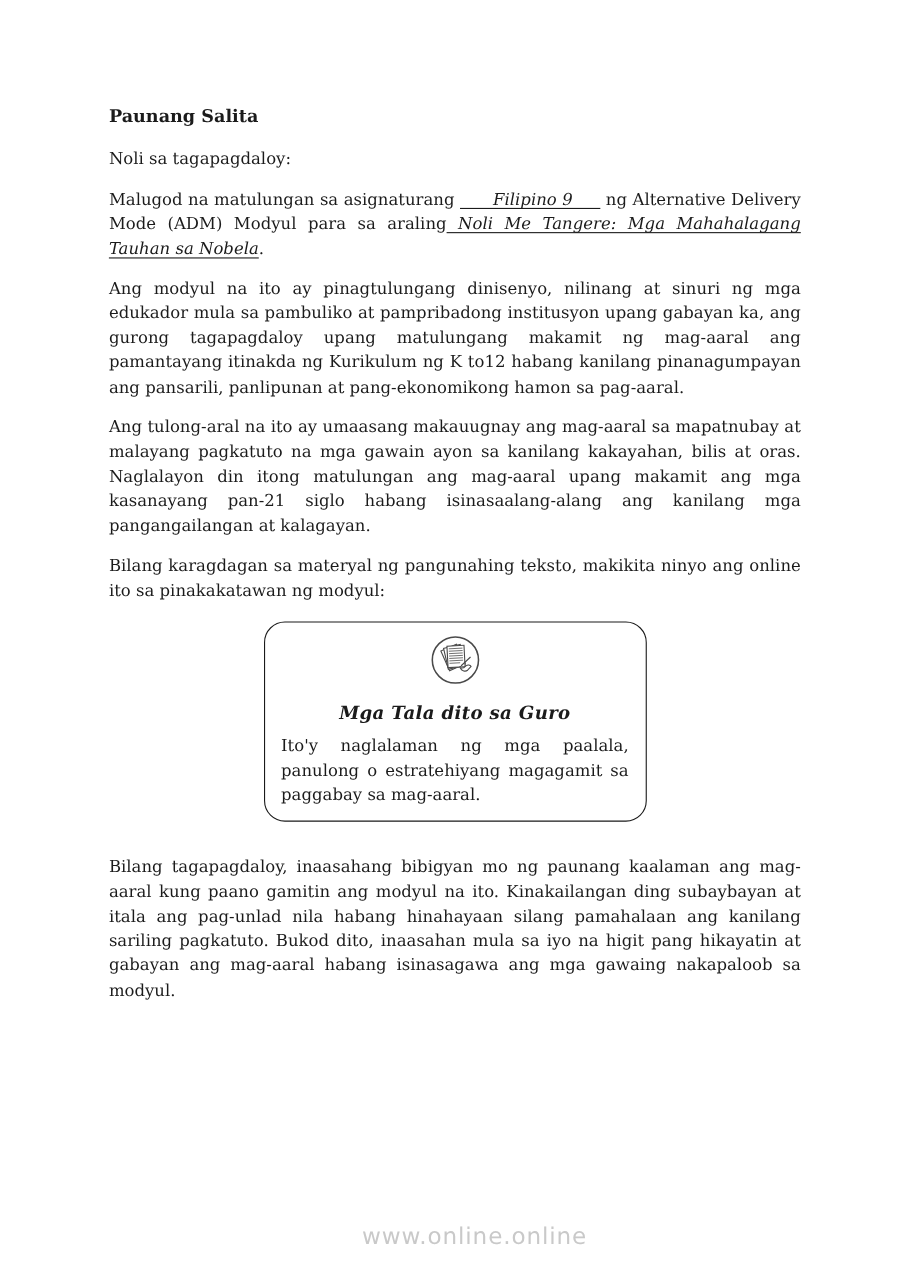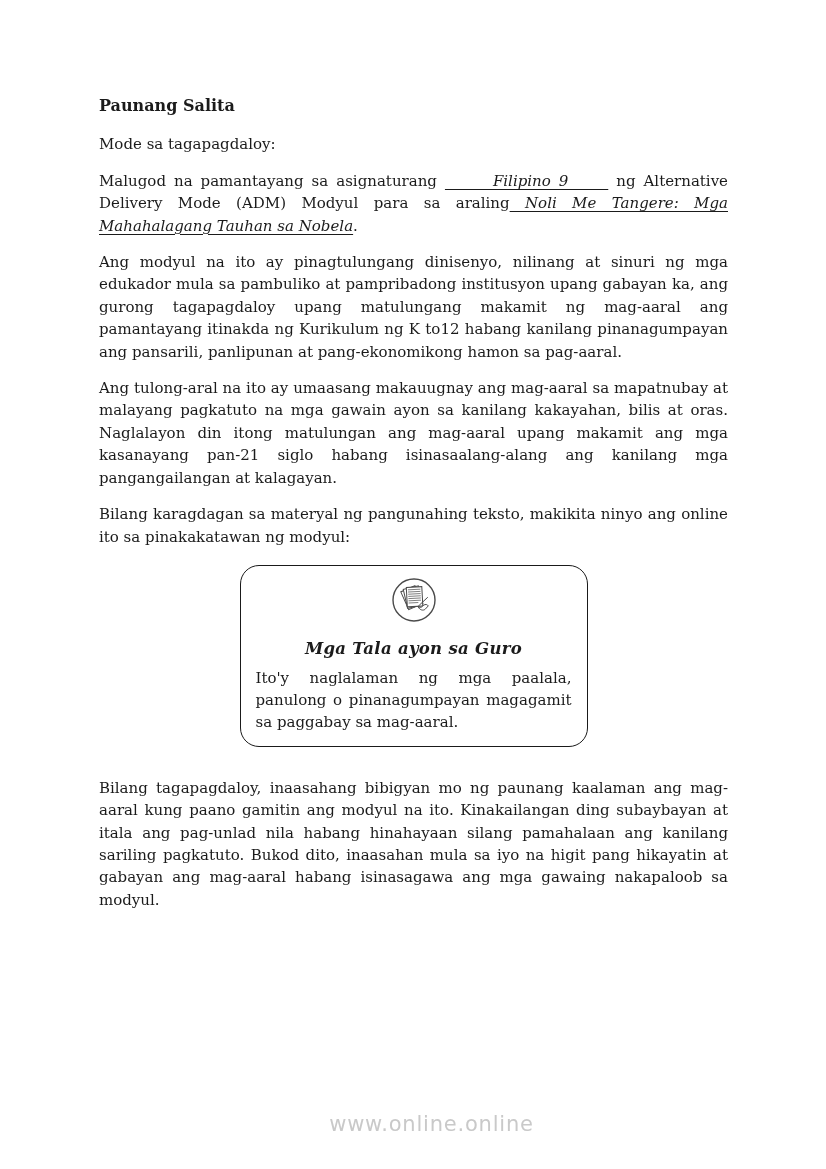--- a/index.html
+++ b/index.html
@@ -93,23 +93,23 @@
   }
 </style>
 </head>
 <body>
 
 <div class="page">
   <div class="content">
 
     <h1 class="heading">Paunang Salita</h1>
 
-    <p class="salutation">Mode sa tagapagdaloy:</p>
+    <p class="salutation">Noli sa tagapagdaloy:</p>
 
-    <p class="para"><span>Malugod na pamantayang sa asignaturang </span><span class="u">&nbsp;&nbsp;&nbsp;&nbsp;&nbsp;&nbsp;Filipino 9&nbsp;&nbsp;&nbsp;&nbsp;&nbsp;</span><span> ng Alternative Delivery Mode (ADM) Modyul para sa araling</span><span class="u">&nbsp;Noli Me Tangere: Mga Mahahalagang Tauhan sa Nobela</span><span>.</span></p>
+    <p class="para"><span>Malugod na matulungan sa asignaturang </span><span class="u">&nbsp;&nbsp;&nbsp;&nbsp;&nbsp;&nbsp;Filipino 9&nbsp;&nbsp;&nbsp;&nbsp;&nbsp;</span><span> ng Alternative Delivery Mode (ADM) Modyul para sa araling</span><span class="u">&nbsp;Noli Me Tangere: Mga Mahahalagang Tauhan sa Nobela</span><span>.</span></p>
 
     <p class="para">Ang modyul na ito ay pinagtulungang dinisenyo, nilinang at sinuri ng mga edukador mula sa pambuliko at pampribadong institusyon upang gabayan ka, ang gurong tagapagdaloy upang matulungang makamit ng mag-aaral ang pamantayang itinakda ng Kurikulum ng K to12 habang kanilang pinanagumpayan ang pansarili, panlipunan at pang-ekonomikong hamon sa pag-aaral.</p>
 
     <p class="para">Ang tulong-aral na ito ay umaasang makauugnay ang mag-aaral sa mapatnubay at malayang pagkatuto na mga gawain ayon sa kanilang kakayahan, bilis at oras. Naglalayon din itong matulungan ang mag-aaral upang makamit ang mga kasanayang pan-21 siglo habang isinasaalang-alang ang kanilang mga pangangailangan at kalagayan.</p>
 
     <p class="para">Bilang karagdagan sa materyal ng pangunahing teksto, makikita ninyo ang online ito sa pinakakatawan ng modyul:</p>
 
     <div class="note-box">
       <span class="note-icon">
         <svg width="46" height="46" viewBox="0 0 46 46" aria-hidden="true">
@@ -130,22 +130,22 @@
               </g>
             </g>
           </g>
           <g fill="#ffffff" stroke="#4a4a4a" stroke-width="1" stroke-linejoin="round" stroke-linecap="round">
             <line x1="36.5" y1="20.5" x2="28.5" y2="28"></line>
             <path d="M28.5 28 l-2.2 1.2 1.1 1.3 z" fill="#4a4a4a" stroke="none"></path>
             <path d="M27.5 30.5 c1.5 2.6 4.6 3.4 6.6 1.8 l3.2 -3.4 c-0.9 -1.6 -3.2 -1.8 -4.4 -0.8 l-2.4 1.9 z"></path>
           </g>
         </svg>
       </span>
-      <div class="note-title">Mga Tala ayon sa Guro</div>
-      <p class="note-body">Ito'y naglalaman ng mga paalala, panulong o pinanagumpayan magagamit sa paggabay sa mag-aaral.</p>
+      <div class="note-title">Mga Tala dito sa Guro</div>
+      <p class="note-body">Ito'y naglalaman ng mga paalala, panulong o estratehiyang magagamit sa paggabay sa mag-aaral.</p>
     </div>
 
     <p class="para">Bilang tagapagdaloy, inaasahang bibigyan mo ng paunang kaalaman ang mag-aaral kung paano gamitin ang modyul na ito. Kinakailangan ding subaybayan at itala ang pag-unlad nila habang hinahayaan silang pamahalaan ang kanilang sariling pagkatuto. Bukod dito, inaasahan mula sa iyo na higit pang hikayatin at gabayan ang mag-aaral habang isinasagawa ang mga gawaing nakapaloob sa modyul.</p>
 
   </div>
 
   <div class="watermark">www.online.online</div>
 </div>
 
 </body></html>

